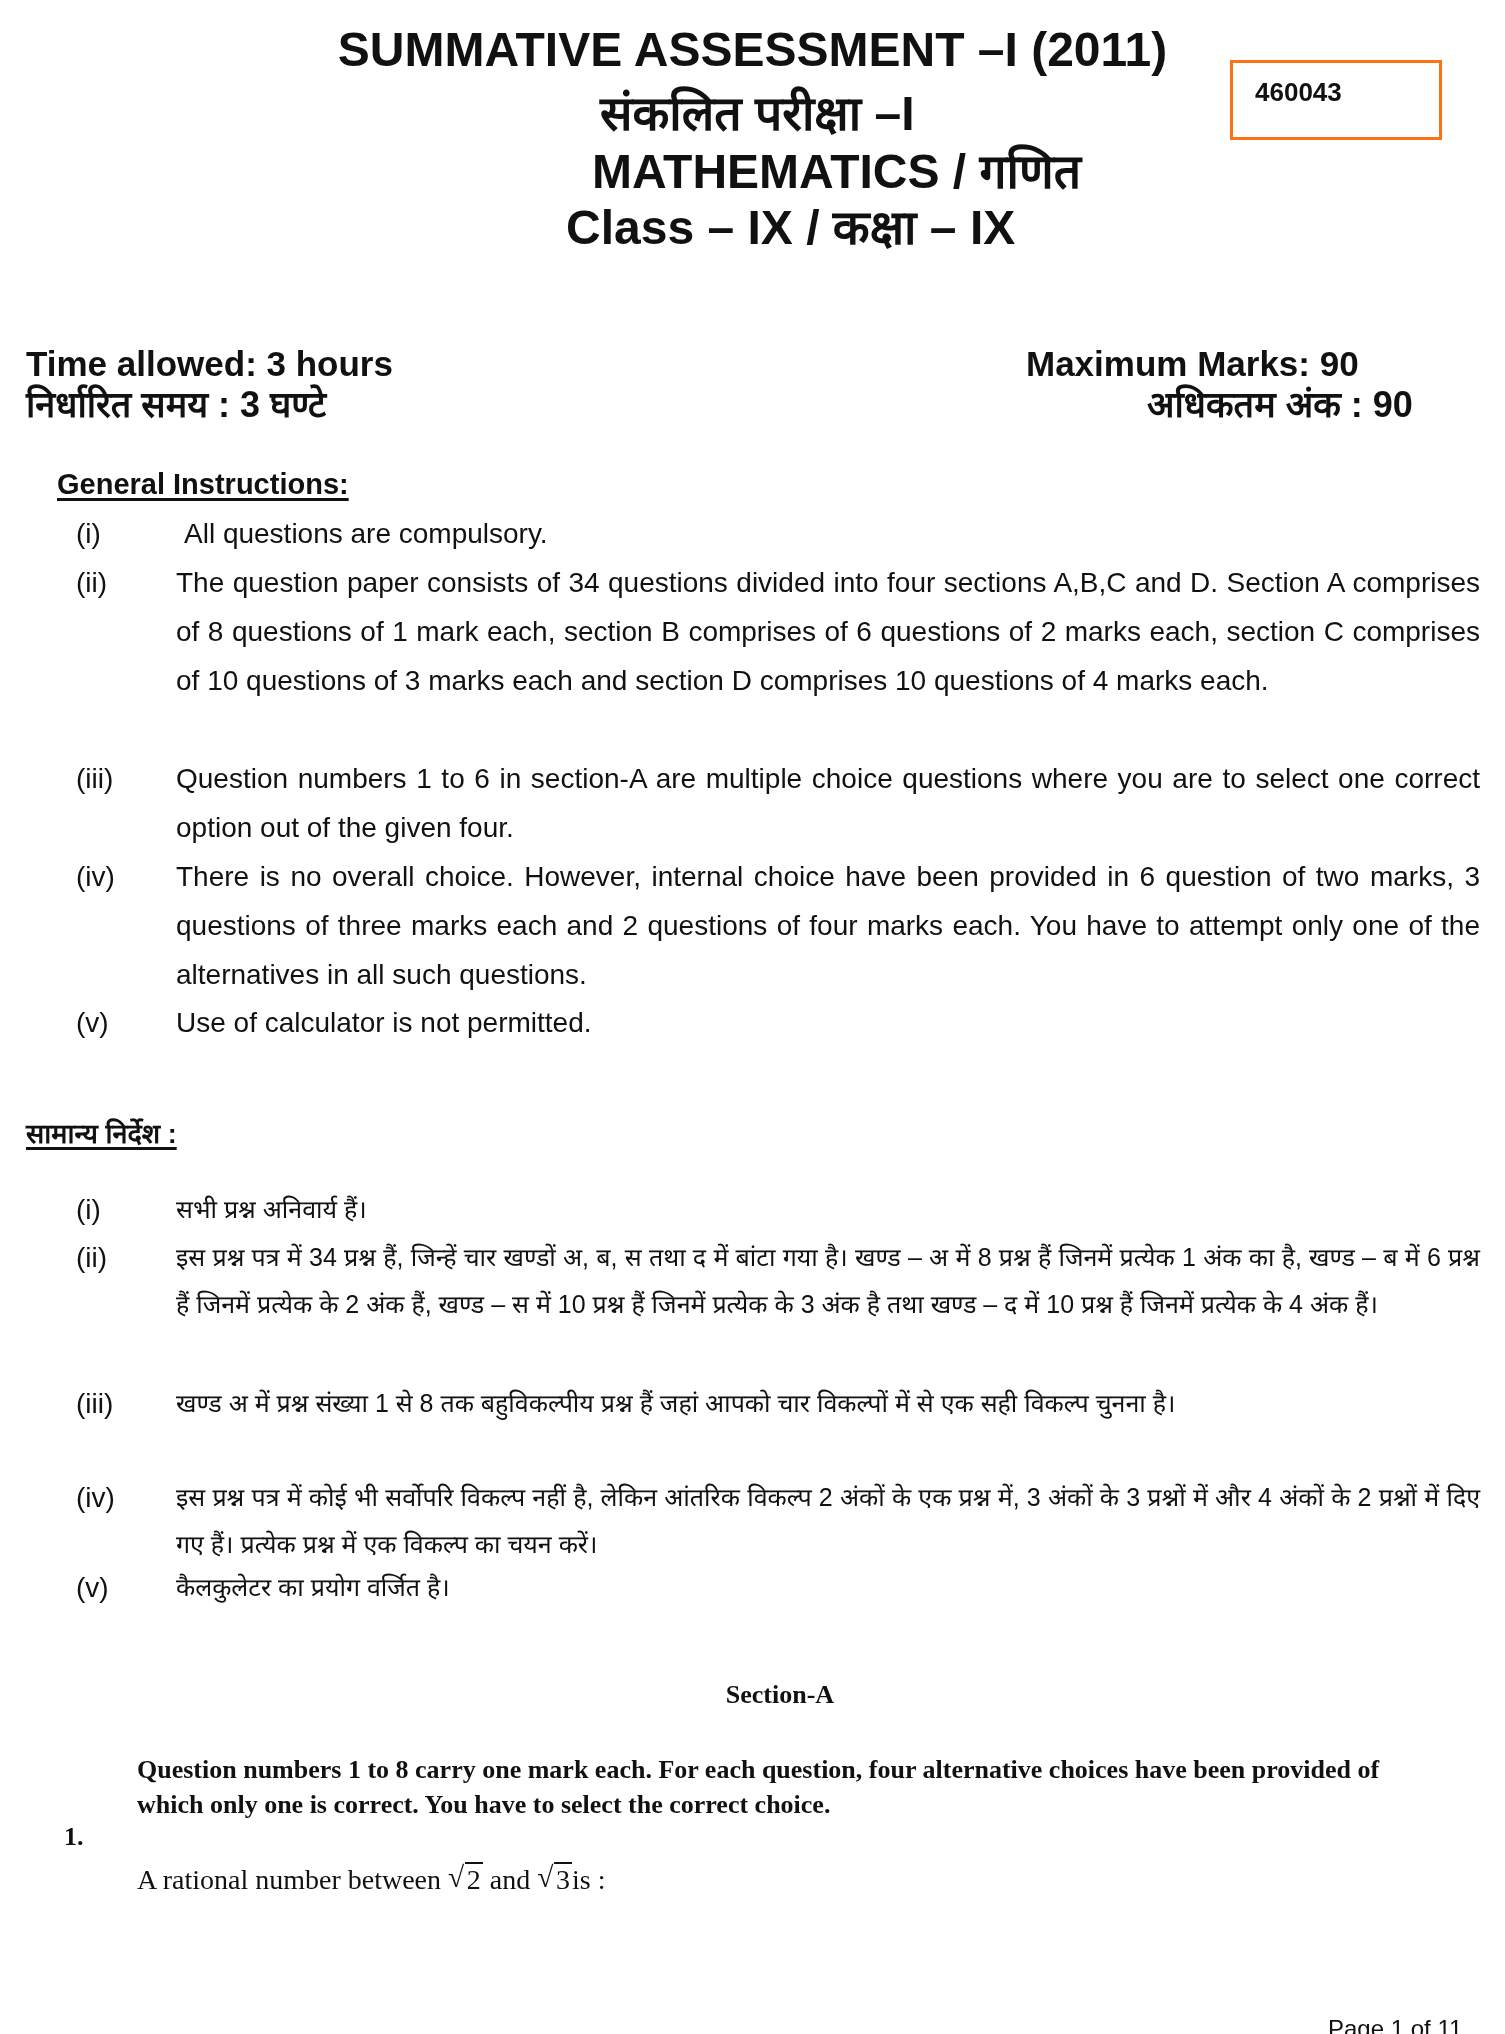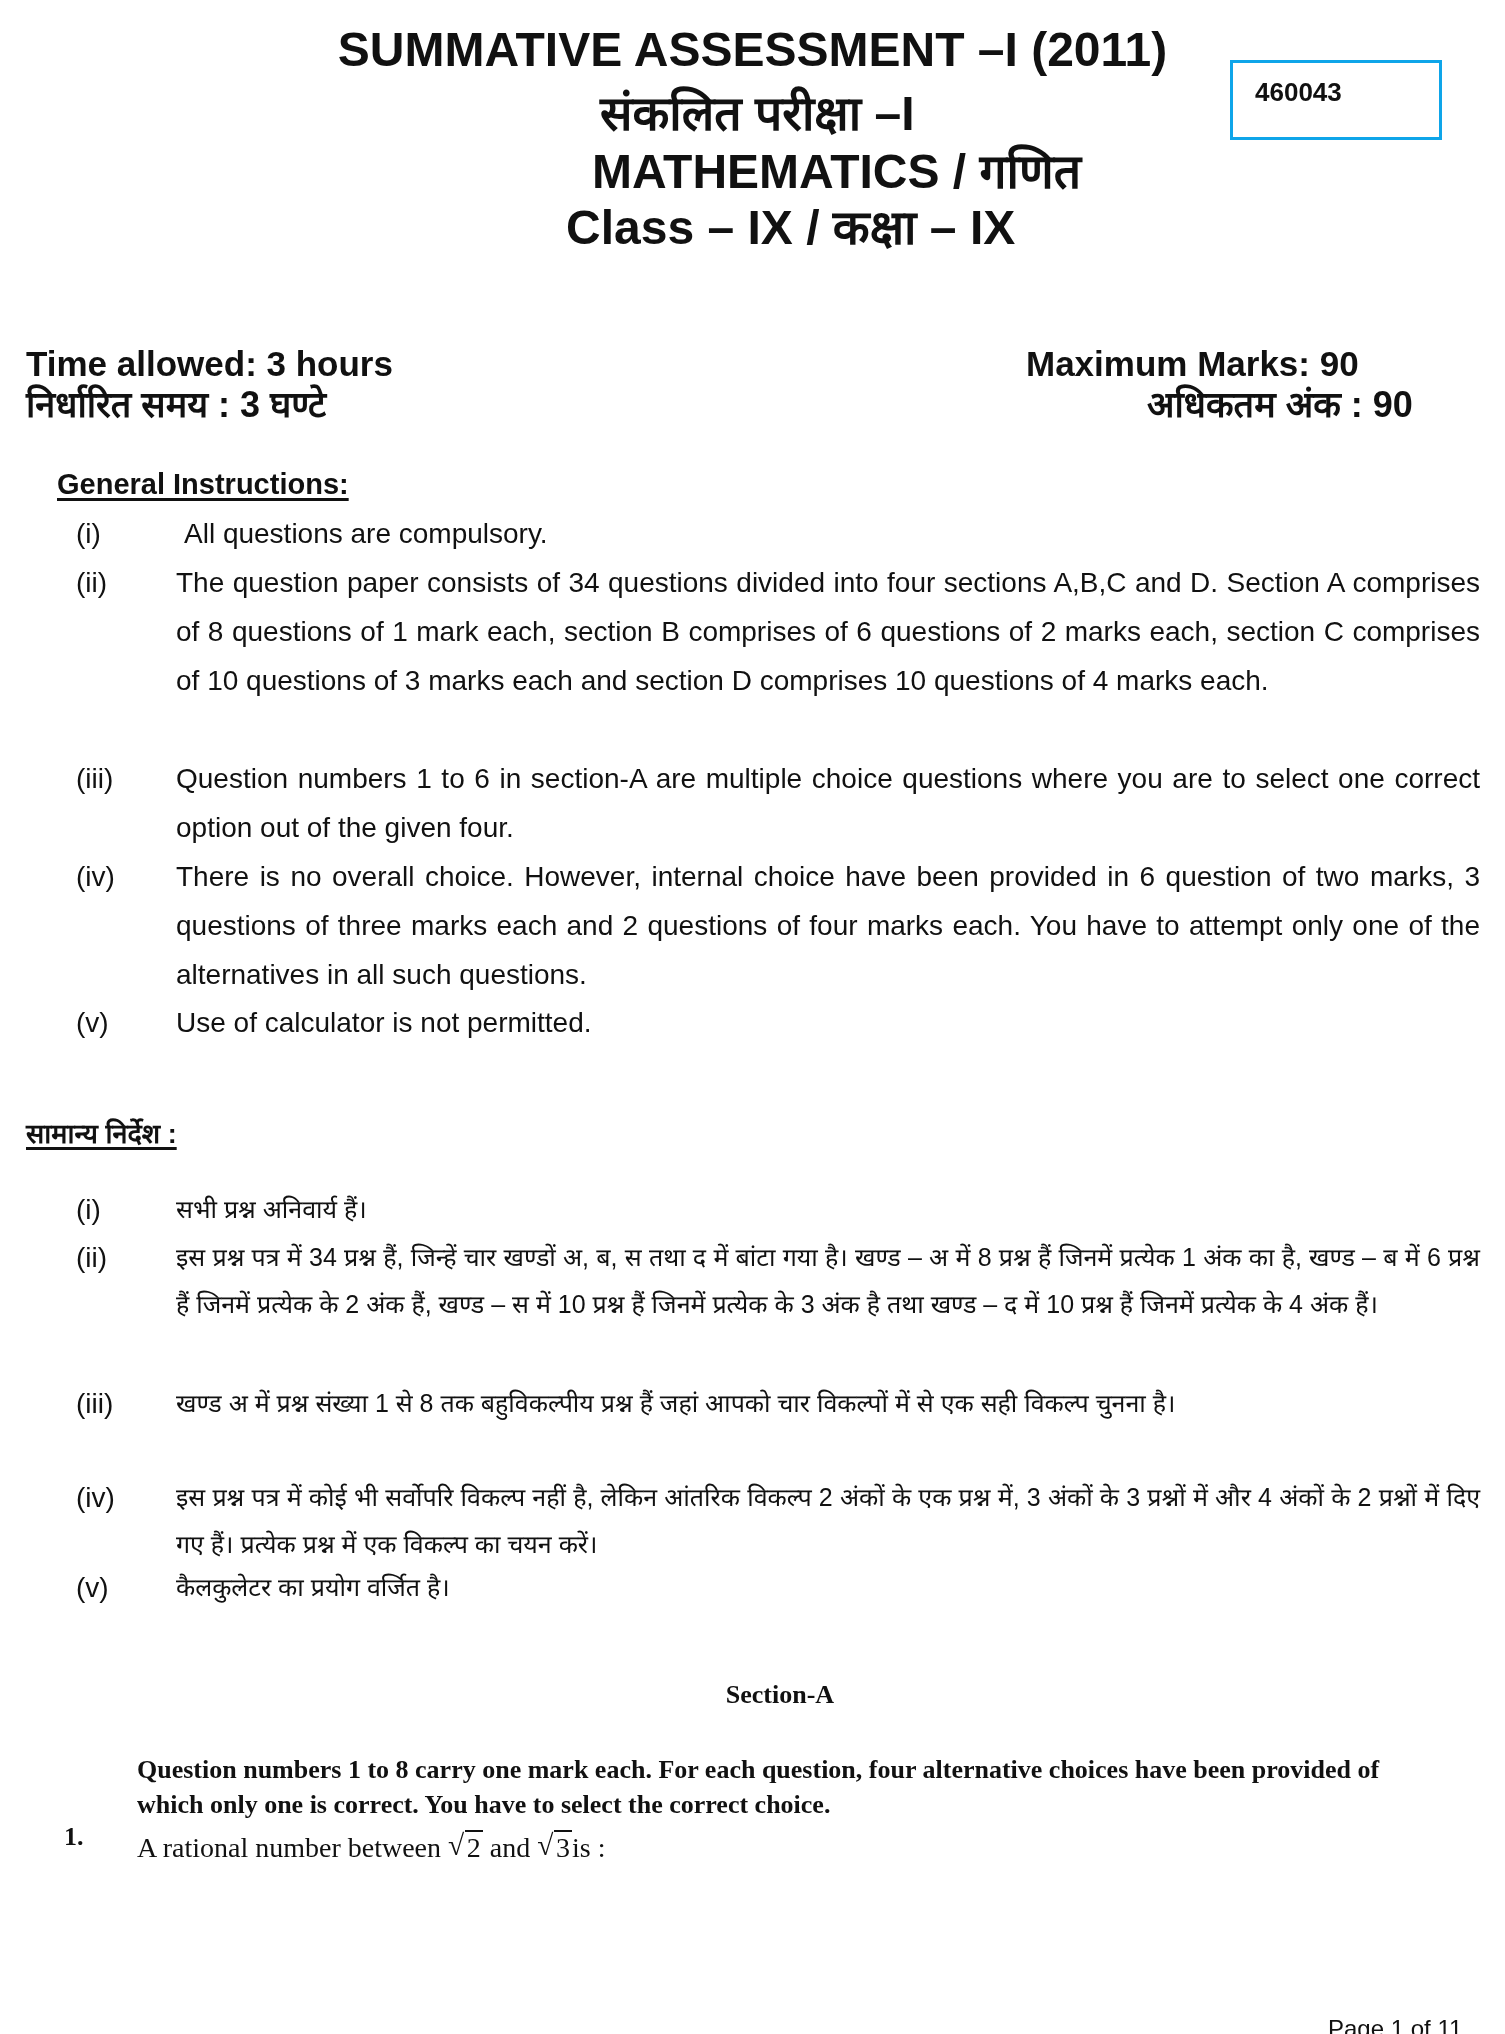--- a/index.html
+++ b/index.html
@@ -2,33 +2,33 @@
 <html><head>
 <meta charset="utf-8">
 <style>
   html, body { margin: 0; padding: 0; background: #ffffff; }
   body { width: 1505px; height: 2034px; position: relative; overflow: hidden; color: #111; }
   .abs { position: absolute; white-space: nowrap; }
   .sans { font-family: "Liberation Sans", "DejaVu Sans", sans-serif; }
   .serif { font-family: "Liberation Serif", "DejaVu Serif", serif; }
   .hdr { font-weight: bold; font-size: 48px; line-height: 44px; }
   .hdr-center { left: 0; width: 1505px; text-align: center; }
-  .code-box { left: 1230px; top: 60px; width: 212px; height: 80px; border: 3px solid #0ea5e9; box-sizing: border-box; }
+  .code-box { left: 1230px; top: 60px; width: 212px; height: 80px; border: 3px solid #f97316; box-sizing: border-box; }
   .code-text { position: absolute; left: 22px; top: 14px; font-weight: bold; font-size: 26px; }
   .meta { font-weight: bold; font-size: 35px; line-height: 34px; }
   .meta-hi { font-weight: bold; font-size: 36px; line-height: 32px; }
   .gi-title { font-weight: bold; font-size: 29px; line-height: 34px; text-decoration: underline; text-decoration-thickness: 3px; text-underline-offset: 4px; }
   .en-num { position: absolute; left: 76px; font-size: 28px; line-height: 49px; }
   .en-text { position: absolute; left: 176px; width: 1304px; font-size: 28px; line-height: 49px; text-align: justify; text-align-last: left; white-space: normal; }
   .hi-num { position: absolute; left: 76px; font-size: 28px; line-height: 47px; }
   .hi-text { position: absolute; left: 176px; width: 1304px; font-size: 25px; line-height: 47px; text-align: justify; text-align-last: left; white-space: normal; }
   .sec-title { font-weight: bold; font-size: 26px; }
   .bold-para { position: absolute; left: 137px; width: 1300px; font-weight: bold; font-size: 26px; line-height: 35px; white-space: normal; }
   .q-num { font-weight: bold; font-size: 26px; }
-  .q-text { font-size: 28px; }
+  .q-text { font-size: 28px; margin-top: 32px; }
   .sqrt { display: inline-block; position: relative; padding-left: 0.6em; }
   .sqrt .rad { position: absolute; left: 0; top: -3px; font-size: 1.05em; }
   .sqrt .under { border-top: 2px solid #111; padding: 0 2px; }
   .footer { font-size: 24px; }
 </style>
 </head>
 <body>
 
 <div class="abs sans hdr hdr-center" style="top:28px;">SUMMATIVE ASSESSMENT –I (2011)</div>
 <div class="abs sans hdr" style="top:92px; left:600px;">संकलित परीक्षा –I</div>

